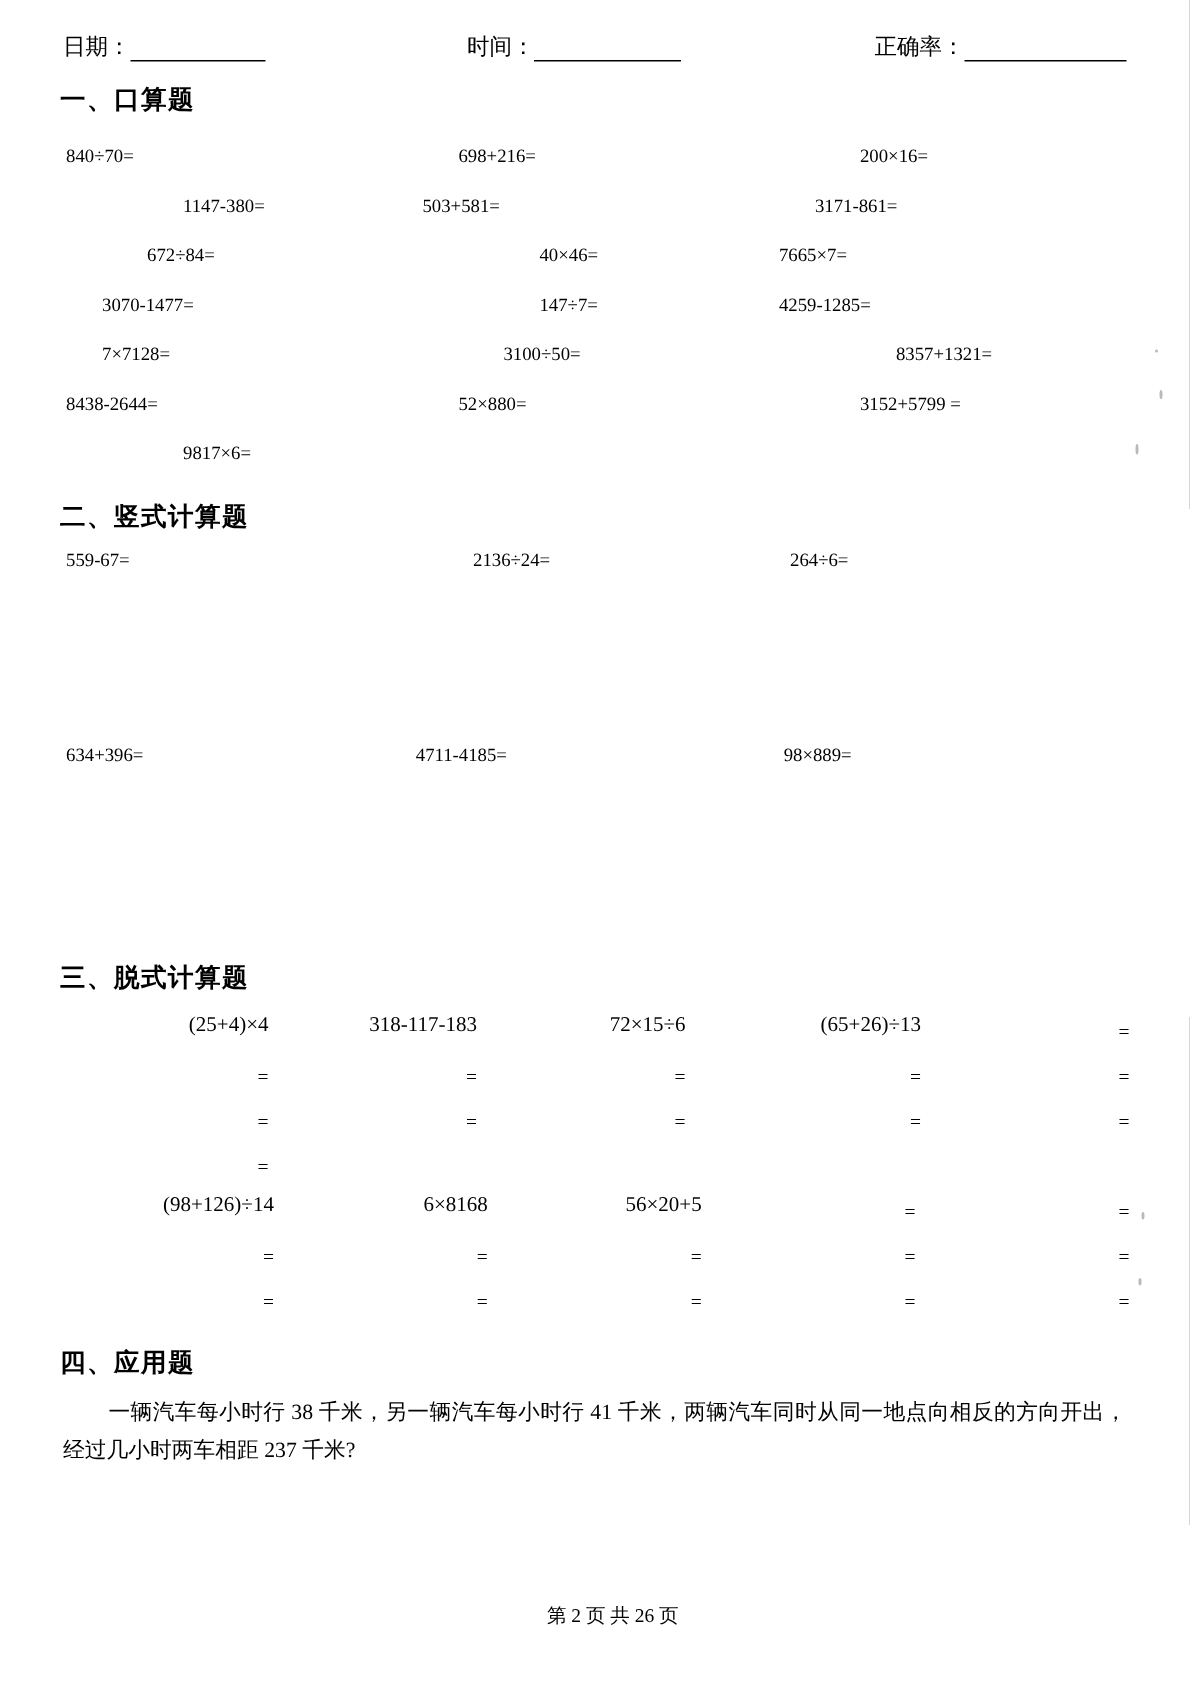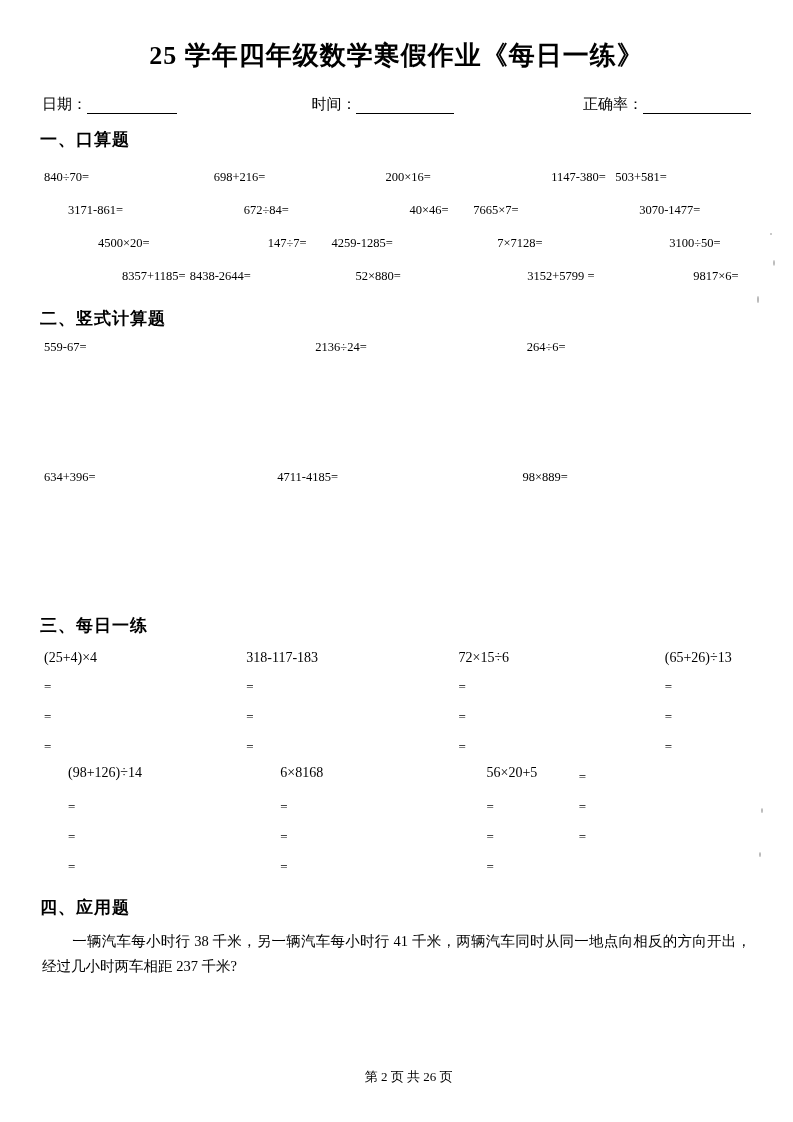--- a/index.html
+++ b/index.html
@@ -59,21 +59,21 @@
 
   .section-head {
     font-family: "Liberation Sans", sans-serif;
     font-weight: bold;
     font-size: 17px;
     margin: 14px 0 10px 8px;
     letter-spacing: 1px;
   }
   .grid4 {
     display: grid;
-    grid-template-columns: 1fr 1fr 1fr 1fr 1fr;
+    grid-template-columns: 1fr 1fr 1fr;
     margin: 0 8px;
   }
   
   .oral .cell {
     font-size: 12.5px;
     padding: 9px 0 9px 2px;
     font-family: "Liberation Serif", serif;
     white-space: nowrap;
   }
   .oral .c0 { padding-left: 4px; }
@@ -100,21 +100,22 @@
   .vert .c1 { padding-left: 52px; }
   .vert .c2 { padding-left: 88px; }
   .vert .c3 { padding-left: 112px; }
 
   
   .step {
     margin: 0 8px;
   }
   .step-block {
     display: grid;
-    grid-template-columns: 1fr 1fr 1fr 1fr;
+    grid-template-columns: 1fr 1fr 1fr 1fr 1fr;
+    text-align: right;
   }
   .step .expr {
     font-size: 14px;
     font-family: "Liberation Serif", serif;
     padding: 3px 0 6px 0;
     white-space: nowrap;
   }
   .step .eq {
     font-size: 13px;
     font-family: "Liberation Serif", serif;
@@ -151,21 +152,20 @@
     height: 2px;
     border-radius: 50%;
   }
 </style>
 </head>
 <body>
 
 <div class="page">
   <div class="inner">
 
-    <div class="doc-title">25 学年四年级数学寒假作业《每日一练》</div>
 
     <div class="meta-row">
       <div class="meta-item meta-date">
         <span>日期：</span><span class="line"></span>
       </div>
       <div class="meta-item meta-time">
         <span>时间：</span><span class="line"></span>
       </div>
       <div class="meta-item meta-acc">
         <span>正确率：</span><span class="line"></span>
@@ -179,27 +179,26 @@
       <div class="cell c2">200×16=</div>
       <div class="cell c3">1147-380=</div>
 
       <div class="cell c0">503+581=</div>
       <div class="cell c1">3171-861=</div>
       <div class="cell c2">672÷84=</div>
       <div class="cell c3">40×46=</div>
 
       <div class="cell c0">7665×7=</div>
       <div class="cell c1">3070-1477=</div>
-      <div class="cell c2">4500×20=</div>
       <div class="cell c3">147÷7=</div>
 
       <div class="cell c0">4259-1285=</div>
       <div class="cell c1">7×7128=</div>
       <div class="cell c2">3100÷50=</div>
-      <div class="cell c3">8357+1185=</div>
+      <div class="cell c3">8357+1321=</div>
 
       <div class="cell c0">8438-2644=</div>
       <div class="cell c1">52×880=</div>
       <div class="cell c2">3152+5799  =</div>
       <div class="cell c3">9817×6=</div>
     </div>
 
     <div class="section-head">二、竖式计算题</div>
     <div class="vert">
       <div class="vert-row">
@@ -207,21 +206,21 @@
         <div class="cell c2">2136÷24=</div>
         <div class="cell c3">264÷6=</div>
       </div>
       <div class="vert-row">
         <div class="cell c0">634+396=</div>
         <div class="cell c1">4711-4185=</div>
         <div class="cell c3">98×889=</div>
       </div>
     </div>
 
-    <div class="section-head">三、每日一练</div>
+    <div class="section-head">三、脱式计算题</div>
     <div class="step">
 
       <div class="step-block">
         <div class="expr c0">(25+4)×4</div>
         <div class="expr c1">318-117-183</div>
         <div class="expr c2">72×15÷6</div>
         <div class="expr c3">(65+26)÷13</div>
 
         <div class="eq c0">=</div>
         <div class="eq c1">=</div>

